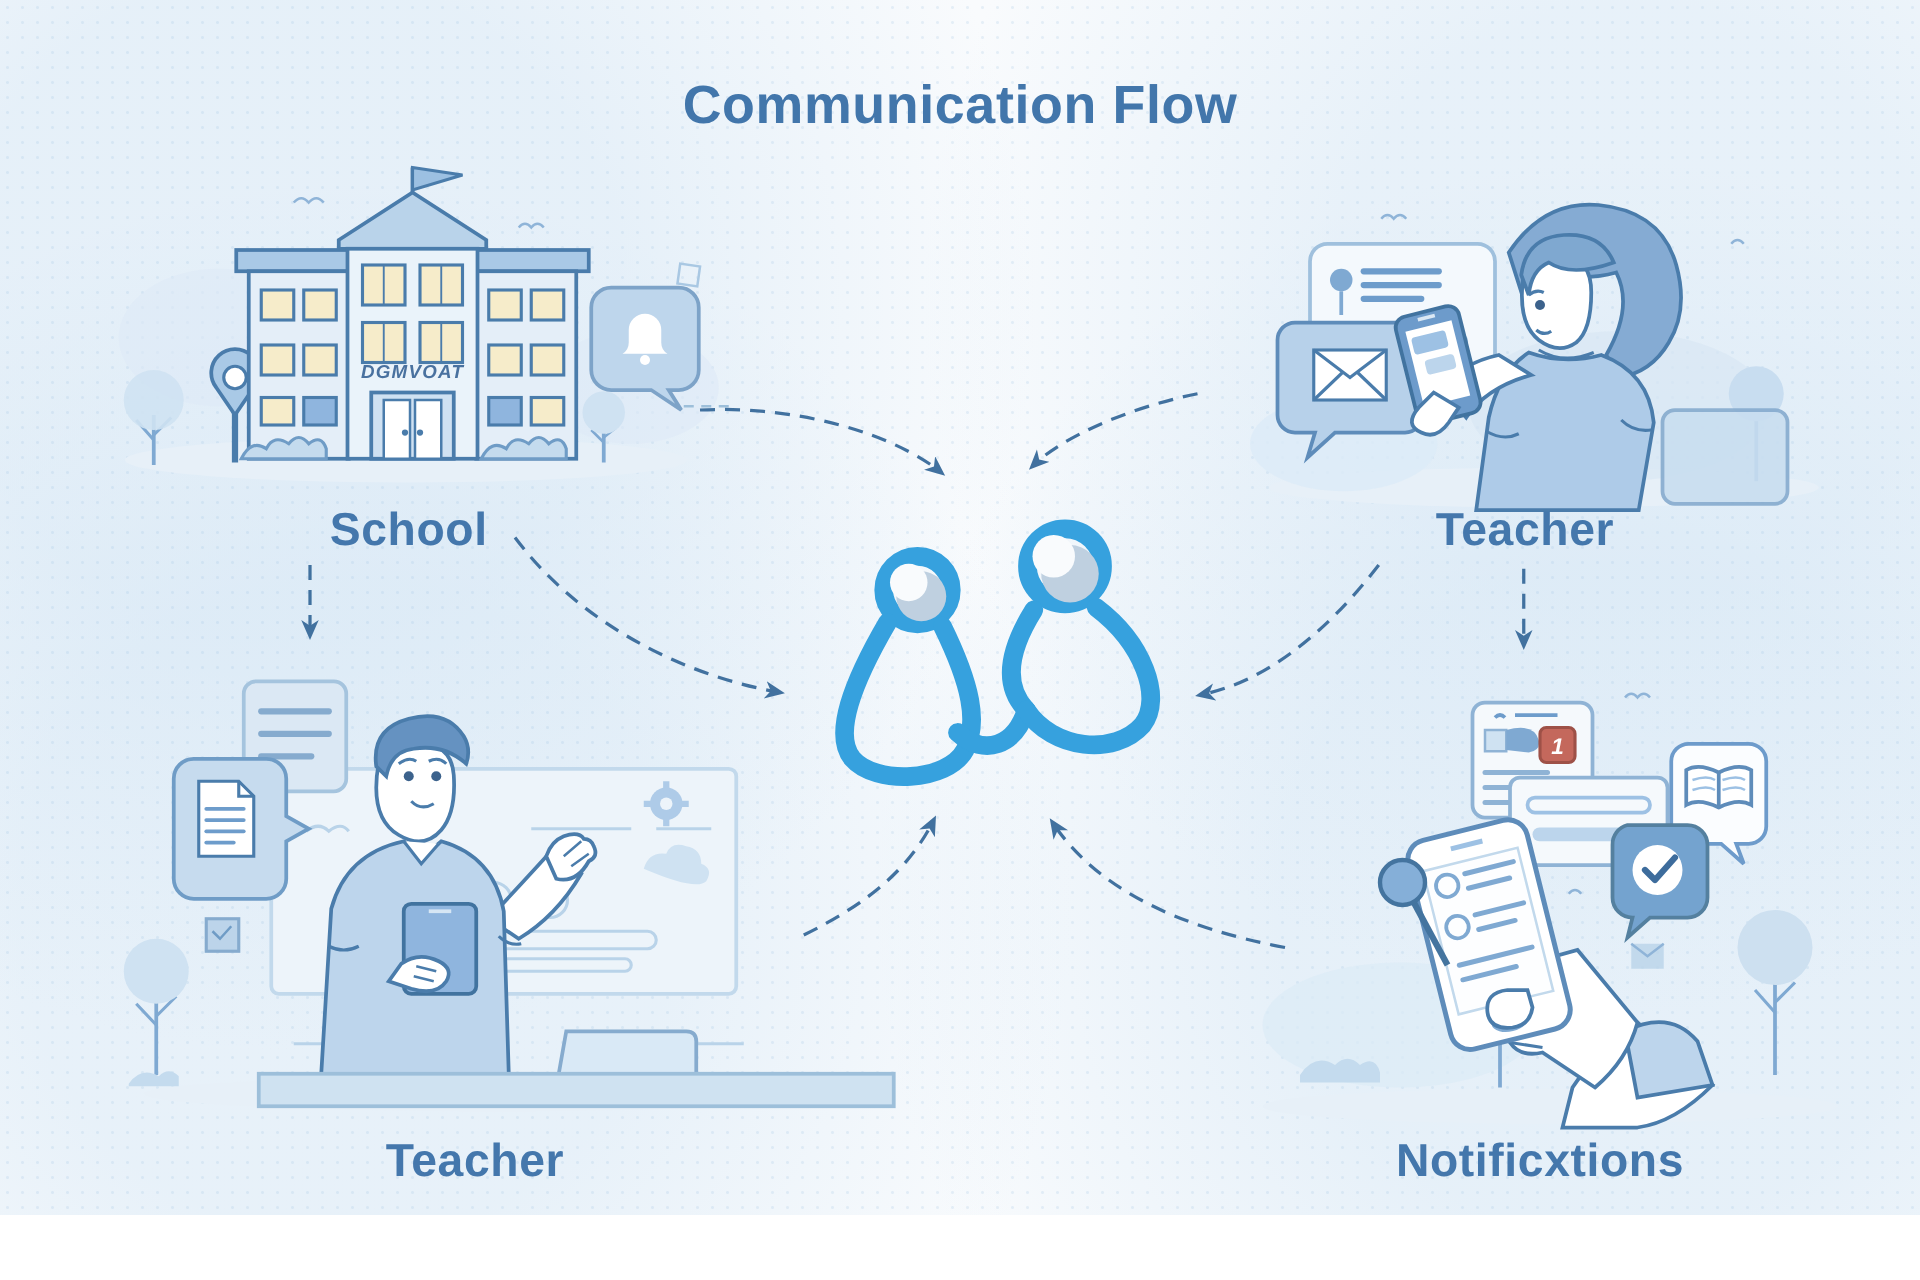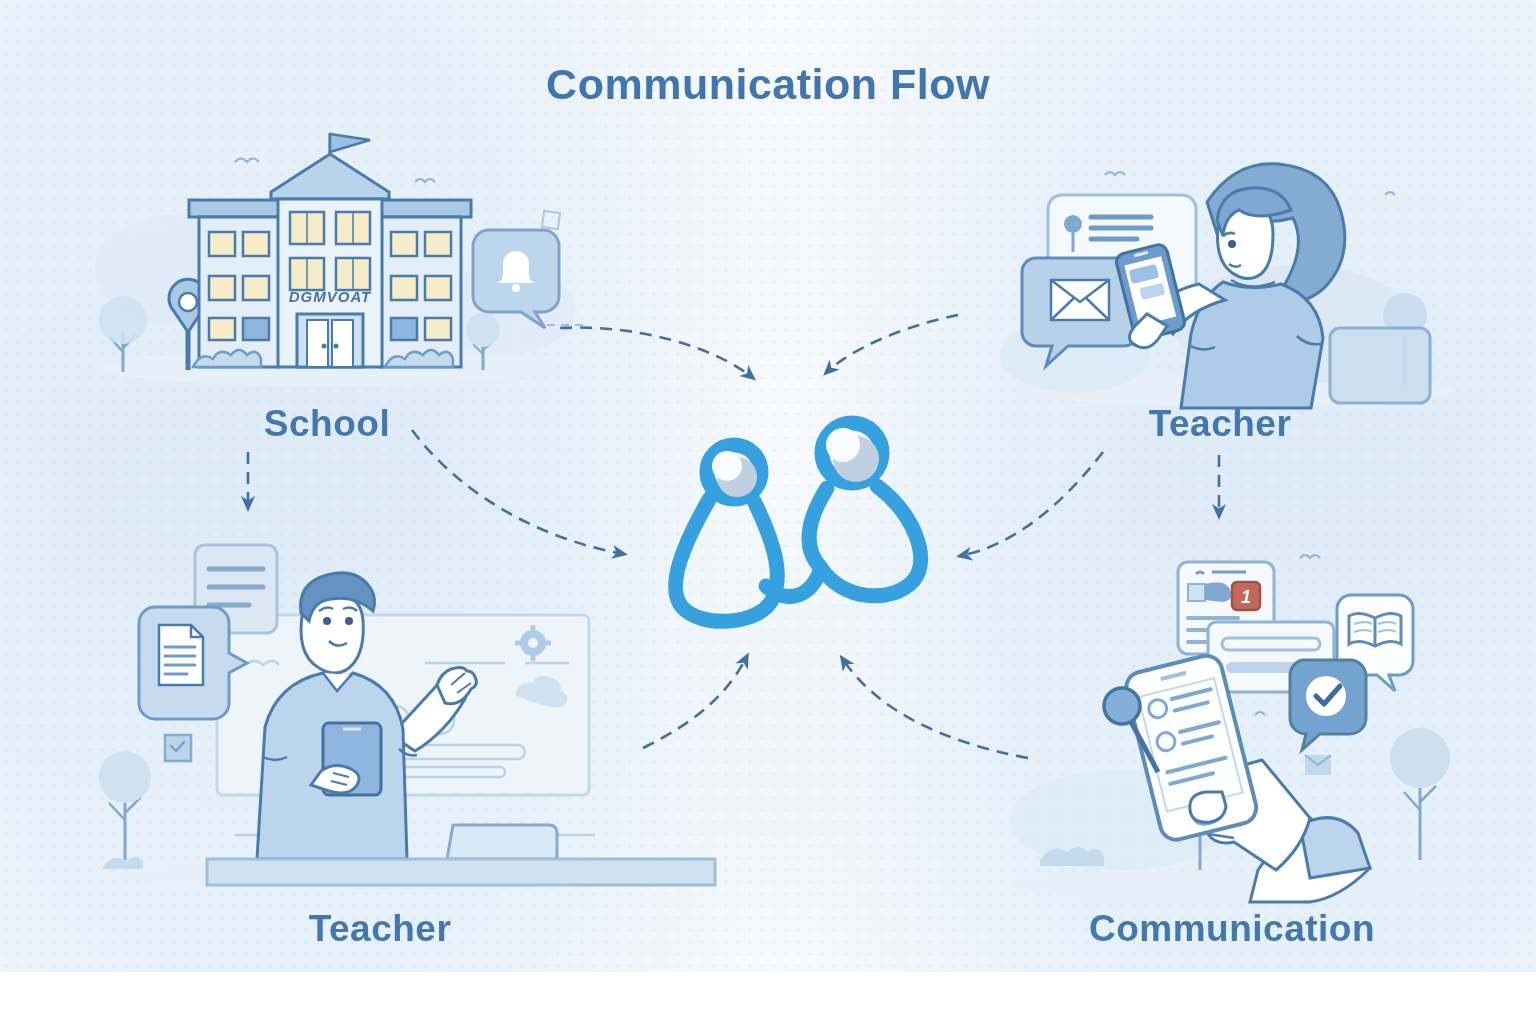--- a/index.html
+++ b/index.html
@@ -52,21 +52,21 @@
 </head>
 <body>
 
 <div id="stage">
 
   <div class="title">Communication Flow</div>
 
   <div class="node-label" style="left:327px;top:403px;">School</div>
   <div class="node-label" style="left:1220px;top:403px;">Teacher</div>
   <div class="node-label" style="left:380px;top:908px;">Teacher</div>
-  <div class="node-label" style="left:1232px;top:908px;">Communication</div>
+  <div class="node-label" style="left:1232px;top:908px;">Notificxtions</div>
 
   <div class="scene" style="left:85px;top:120px;">
     <svg width="500" height="272" viewBox="0 0 500 272">
       <ellipse cx="240" cy="248" rx="225" ry="18" fill="#e7f0f8"></ellipse>
       <ellipse cx="90" cy="150" rx="80" ry="55" fill="#ddeaf6" opacity=".6"></ellipse>
       <ellipse cx="420" cy="190" rx="70" ry="45" fill="#ddeaf6" opacity=".6"></ellipse>
 
       <path d="M150 42 q6 -7 12 0 q6 -7 12 0" fill="none" stroke="#8fb4d8" stroke-width="2"></path>
       <path d="M330 62 q5 -6 10 0 q5 -6 10 0" fill="none" stroke="#8fb4d8" stroke-width="2"></path>
 

